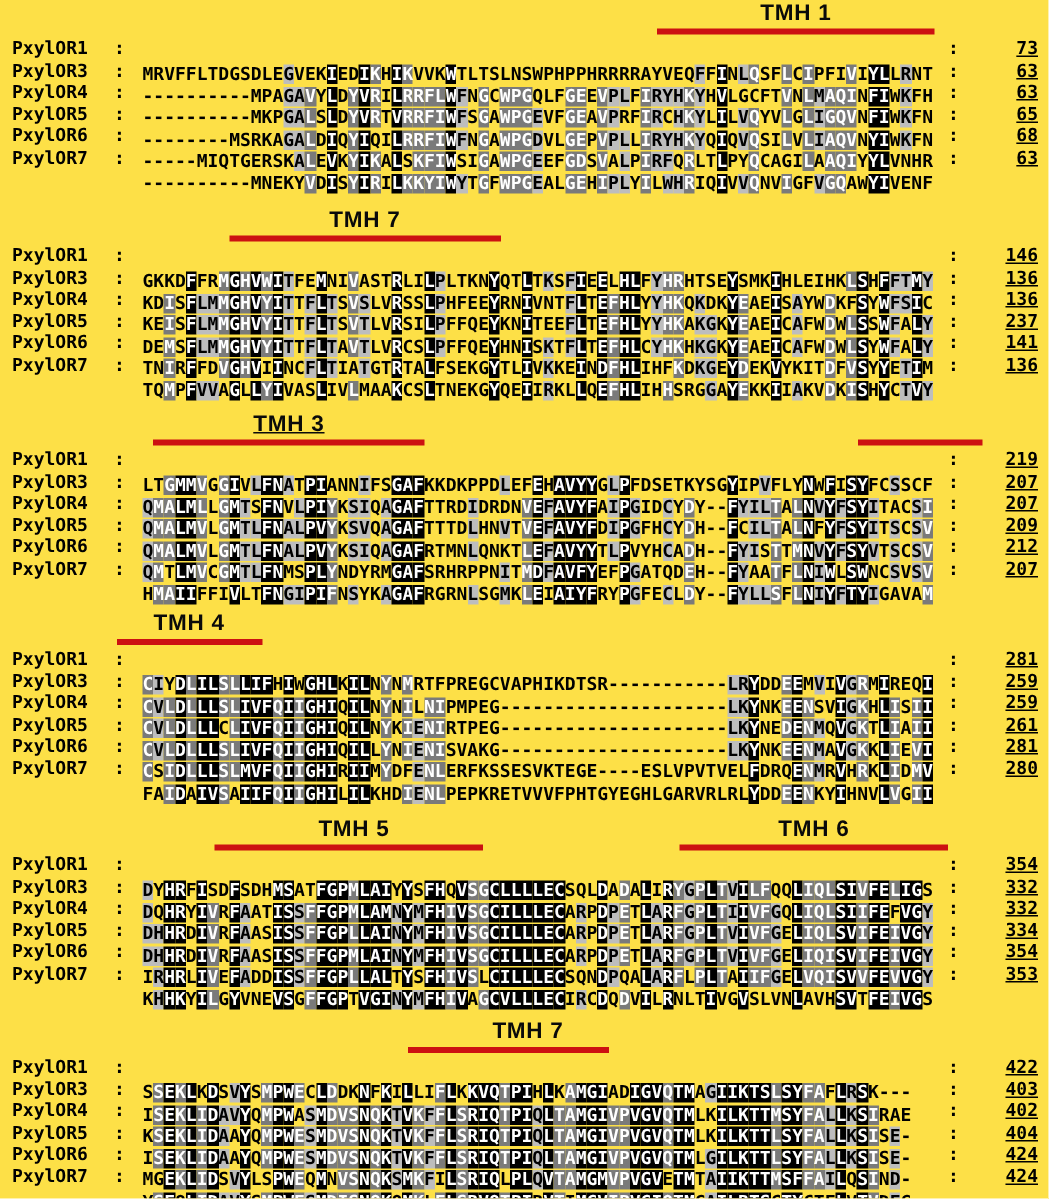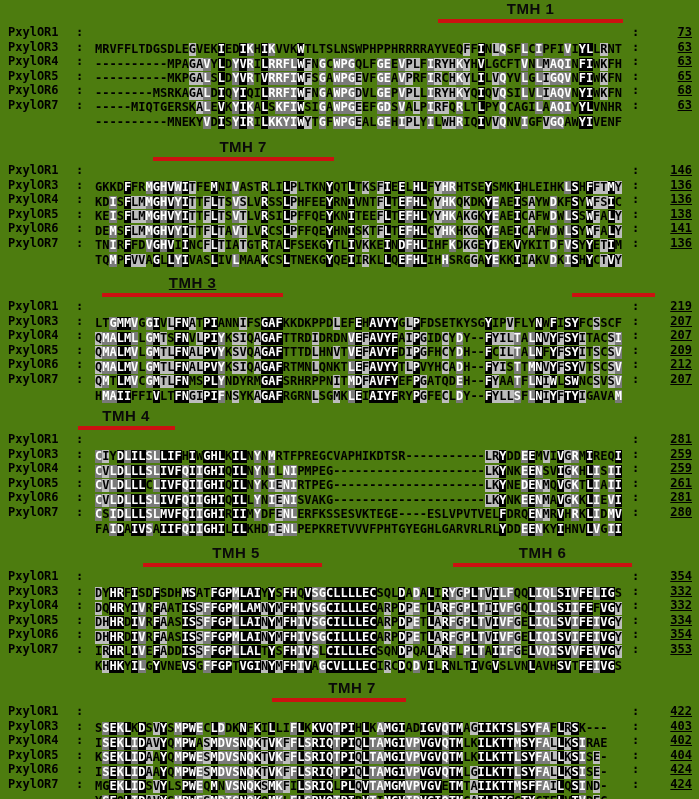--- a/index.html
+++ b/index.html
@@ -1,17 +1,17 @@
 <!DOCTYPE html>
 <html><head>
 <meta charset="utf-8">
 <style>
   html,body{margin:0;padding:0;background:#ffffff;}
   body{width:699px;height:799px;font-family:"Liberation Sans",sans-serif;}
-  #fig{position:relative;width:699px;height:799px;background:#4d7c0f;overflow:hidden;}
+  #fig{position:relative;width:699px;height:799px;background:#fde047;overflow:hidden;}
   .tmhlab{
     position:absolute;width:90px;text-align:center;
     font:bold 15px "Liberation Sans",sans-serif;color:#0a0a0a;letter-spacing:0.5px;
   }
   .bar{position:absolute;height:4px;background:#cc1111;}
   .arow{position:absolute;left:0;width:619px;height:14px;}
   .nm,.col,.en{
     position:absolute;top:0;
     font:bold 12px "DejaVu Sans Mono","Liberation Mono",monospace;color:#000;white-space:pre;
   }
@@ -94,21 +94,21 @@
       <div class="col">:</div>
       <div class="sq"><span class="cell">K</span><span class="cell">E</span><span class="cell l2">I</span><span class="cell">S</span><span class="cell l3">F</span><span class="cell l1">L</span><span class="cell l1">M</span><span class="cell l2">M</span><span class="cell l3">G</span><span class="cell l2">H</span><span class="cell l3">V</span><span class="cell l2">Y</span><span class="cell l3">I</span><span class="cell l1">T</span><span class="cell">T</span><span class="cell l1">F</span><span class="cell l3">L</span><span class="cell l1">T</span><span class="cell">S</span><span class="cell l2">V</span><span class="cell l1">T</span><span class="cell">L</span><span class="cell">V</span><span class="cell l3">R</span><span class="cell">S</span><span class="cell">I</span><span class="cell l3">L</span><span class="cell l1">P</span><span class="cell">F</span><span class="cell">F</span><span class="cell">Q</span><span class="cell">E</span><span class="cell l3">Y</span><span class="cell">K</span><span class="cell">N</span><span class="cell l3">I</span><span class="cell">T</span><span class="cell">E</span><span class="cell">E</span><span class="cell l1">F</span><span class="cell l3">L</span><span class="cell">T</span><span class="cell l3">E</span><span class="cell l2">F</span><span class="cell l3">H</span><span class="cell l3">L</span><span class="cell">Y</span><span class="cell l1">Y</span><span class="cell l2">H</span><span class="cell l2">K</span><span class="cell">A</span><span class="cell l1">K</span><span class="cell l1">G</span><span class="cell">K</span><span class="cell l3">Y</span><span class="cell l2">E</span><span class="cell">A</span><span class="cell">E</span><span class="cell l3">I</span><span class="cell">C</span><span class="cell l1">A</span><span class="cell">F</span><span class="cell">W</span><span class="cell l2">D</span><span class="cell">W</span><span class="cell l2">L</span><span class="cell l3">S</span><span class="cell">S</span><span class="cell l3">W</span><span class="cell l1">F</span><span class="cell">A</span><span class="cell l3">L</span><span class="cell l1">Y</span></div>
       <div class="col col2">:</div>
       <div class="en">136</div>
     </div>
     <div class="arow" style="top: 206.65px;">
       <div class="nm">PxylOR5</div>
       <div class="col">:</div>
       <div class="sq"><span class="cell">D</span><span class="cell">E</span><span class="cell l2">M</span><span class="cell">S</span><span class="cell l3">F</span><span class="cell l1">L</span><span class="cell l1">M</span><span class="cell l2">M</span><span class="cell l3">G</span><span class="cell l2">H</span><span class="cell l3">V</span><span class="cell l2">Y</span><span class="cell l3">I</span><span class="cell l1">T</span><span class="cell">T</span><span class="cell l1">F</span><span class="cell l3">L</span><span class="cell l1">T</span><span class="cell">A</span><span class="cell l2">V</span><span class="cell l1">T</span><span class="cell">L</span><span class="cell">V</span><span class="cell l3">R</span><span class="cell">C</span><span class="cell">S</span><span class="cell l3">L</span><span class="cell l1">P</span><span class="cell">F</span><span class="cell">F</span><span class="cell">Q</span><span class="cell">E</span><span class="cell l3">Y</span><span class="cell">H</span><span class="cell">N</span><span class="cell l3">I</span><span class="cell">S</span><span class="cell l1">K</span><span class="cell">T</span><span class="cell l1">F</span><span class="cell l3">L</span><span class="cell">T</span><span class="cell l3">E</span><span class="cell l2">F</span><span class="cell l3">H</span><span class="cell l3">L</span><span class="cell">C</span><span class="cell l1">Y</span><span class="cell l2">H</span><span class="cell l2">K</span><span class="cell">H</span><span class="cell l1">K</span><span class="cell l1">G</span><span class="cell">K</span><span class="cell l3">Y</span><span class="cell l2">E</span><span class="cell">A</span><span class="cell">E</span><span class="cell l3">I</span><span class="cell">C</span><span class="cell l1">A</span><span class="cell">F</span><span class="cell">W</span><span class="cell l2">D</span><span class="cell">W</span><span class="cell l2">L</span><span class="cell l3">S</span><span class="cell">Y</span><span class="cell l3">W</span><span class="cell l1">F</span><span class="cell">A</span><span class="cell l3">L</span><span class="cell l1">Y</span></div>
       <div class="col col2">:</div>
-      <div class="en">138</div>
+      <div class="en">237</div>
     </div>
     <div class="arow" style="top: 221.2px;">
       <div class="nm">PxylOR6</div>
       <div class="col">:</div>
       <div class="sq"><span class="cell">T</span><span class="cell">N</span><span class="cell l2">I</span><span class="cell">R</span><span class="cell l3">F</span><span class="cell">F</span><span class="cell">D</span><span class="cell l2">V</span><span class="cell l3">G</span><span class="cell l2">H</span><span class="cell l3">V</span><span class="cell">I</span><span class="cell l3">I</span><span class="cell">N</span><span class="cell">C</span><span class="cell l1">F</span><span class="cell l3">L</span><span class="cell l1">T</span><span class="cell">I</span><span class="cell">A</span><span class="cell l1">T</span><span class="cell">G</span><span class="cell">T</span><span class="cell l3">R</span><span class="cell">T</span><span class="cell">A</span><span class="cell l3">L</span><span class="cell">F</span><span class="cell">S</span><span class="cell">E</span><span class="cell">K</span><span class="cell">G</span><span class="cell l3">Y</span><span class="cell">T</span><span class="cell">L</span><span class="cell l3">I</span><span class="cell">V</span><span class="cell l1">K</span><span class="cell">K</span><span class="cell">E</span><span class="cell l3">I</span><span class="cell">N</span><span class="cell l3">D</span><span class="cell l2">F</span><span class="cell l3">H</span><span class="cell l3">L</span><span class="cell">I</span><span class="cell">H</span><span class="cell">F</span><span class="cell l2">K</span><span class="cell">D</span><span class="cell l1">K</span><span class="cell l1">G</span><span class="cell">E</span><span class="cell l3">Y</span><span class="cell l2">D</span><span class="cell">E</span><span class="cell">K</span><span class="cell l3">V</span><span class="cell">Y</span><span class="cell">K</span><span class="cell">I</span><span class="cell">T</span><span class="cell l2">D</span><span class="cell">F</span><span class="cell l2">V</span><span class="cell l3">S</span><span class="cell">Y</span><span class="cell l3">Y</span><span class="cell">E</span><span class="cell l1">T</span><span class="cell l3">I</span><span class="cell">M</span></div>
       <div class="col col2">:</div>
       <div class="en">141</div>
     </div>
     <div class="arow" style="top: 235.75px;">
       <div class="nm">PxylOR7</div>

